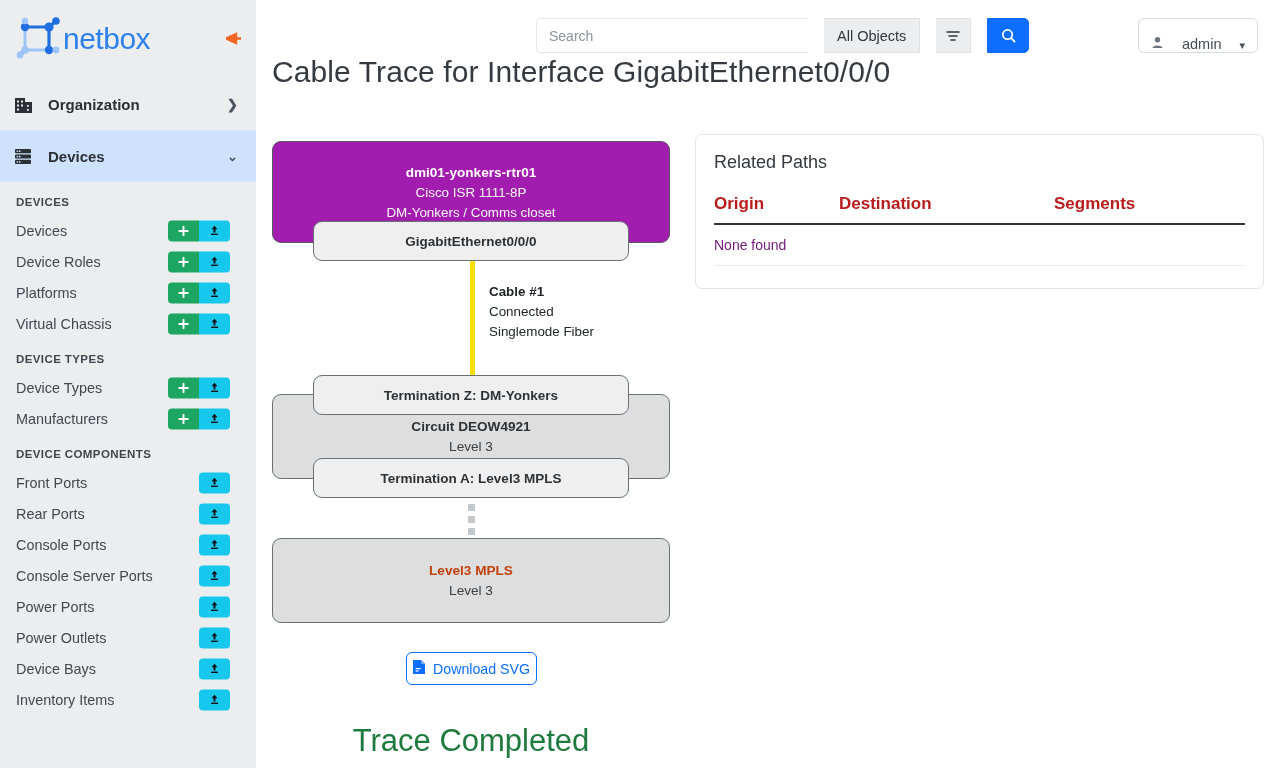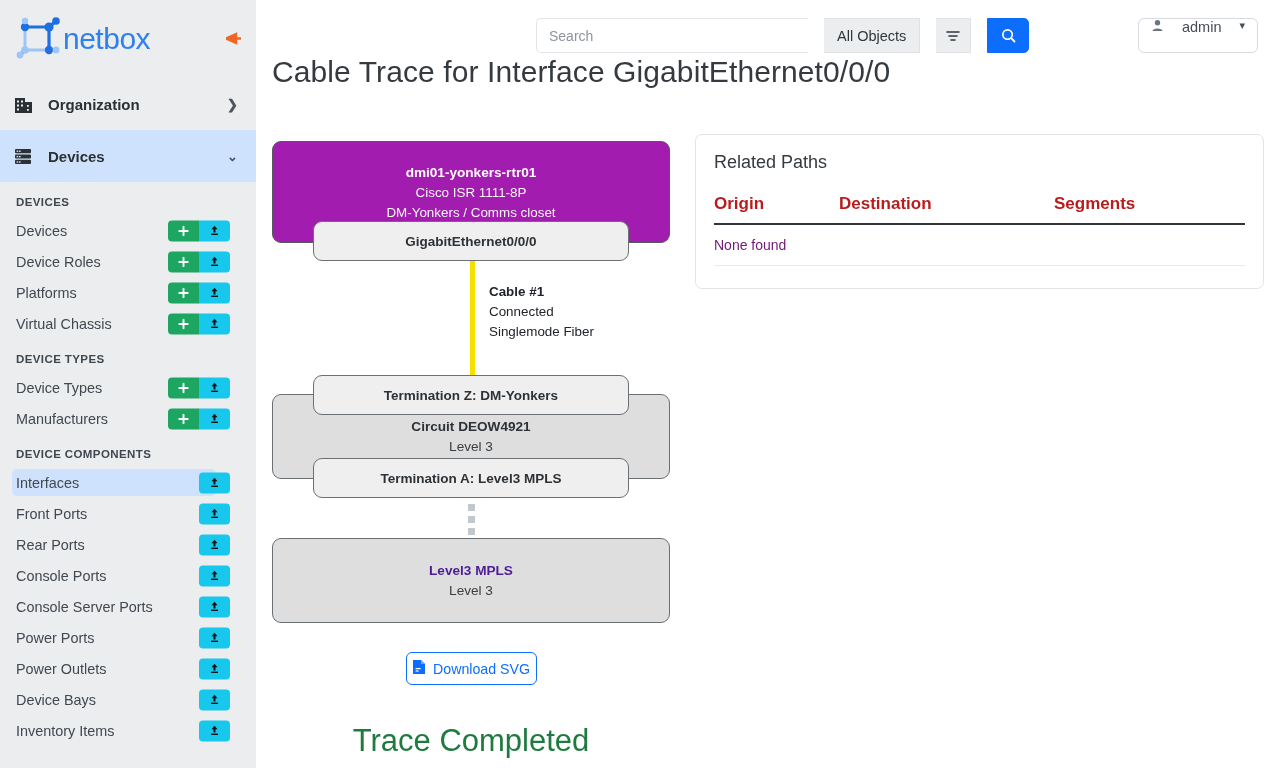--- a/index.html
+++ b/index.html
@@ -119,21 +119,21 @@
   }
   #search-btn {
     display: flex; align-items: center; justify-content: center;
     width: 42px; background: #0d6efd;
     border: 1px solid #0d6efd; border-radius: 0 5px 5px 0;
     cursor: pointer;
   }
   #user-menu {
     position: absolute; right: 22px; top: 18px;
     height: 35px; min-width: 102px;
-    display: flex; align-items: flex-start; justify-content: center; gap: 18px;
+    display: flex; align-items: flex-end; justify-content: center; gap: 18px;
     border: 1px solid #d7dade; border-radius: 6px;
     background: #fff; cursor: pointer;
     font-size: 14.5px; color: #454d55;
     padding: 0 12px;
   }
 
   
   #main {
     position: absolute; left: 256px; top: 55px;
     width: 1088px; height: 698px;
@@ -189,21 +189,21 @@
   .circuit .c2 { font-size: 13.6px; font-weight: 400; color: #3a4045; line-height: 20px; }
 
   .provnet {
     background: #dedede;
     border: 1px solid #6b7075;
     border-radius: 9px;
     height: 85px;
     display: flex; flex-direction: column;
     align-items: center; justify-content: center;
   }
-  .provnet .p1 { font-size: 13.6px; font-weight: 700; color: #4c1d95; line-height: 20px; }
+  .provnet .p1 { font-size: 13.6px; font-weight: 700; color: #c2410c; line-height: 20px; }
   .provnet .p2 { font-size: 13.6px; font-weight: 400; color: #3a4045; line-height: 20px; }
 
   
   #cable-seg {
     position: relative; height: 114px;
   }
   #cable-line {
     position: absolute; left: 198px; top: 0;
     width: 5px; height: 114px; background: #f5e000;
   }
@@ -424,31 +424,20 @@
           </div>
           <div class="btn-import">
             <svg width="11" height="12" viewBox="0 0 12 13">
               <path d="M6 1.2 L9.3 5 H7.1 V8.6 H4.9 V5 H2.7 Z" fill="#101418"></path>
               <rect x="2.2" y="9.9" width="7.6" height="1.5" fill="#101418"></rect>
             </svg>
           </div>
         </div>
       </div>
       <div class="sec-head">DEVICE COMPONENTS</div>
-      <div class="nav-row selected">
-        <span class="nlabel">Interfaces</span>
-        <div class="nav-btns">
-          <div class="btn-import solo">
-            <svg width="11" height="12" viewBox="0 0 12 13">
-              <path d="M6 1.2 L9.3 5 H7.1 V8.6 H4.9 V5 H2.7 Z" fill="#101418"></path>
-              <rect x="2.2" y="9.9" width="7.6" height="1.5" fill="#101418"></rect>
-            </svg>
-          </div>
-        </div>
-      </div>
       <div class="nav-row">
         <span class="nlabel">Front Ports</span>
         <div class="nav-btns">
           <div class="btn-import solo">
             <svg width="11" height="12" viewBox="0 0 12 13">
               <path d="M6 1.2 L9.3 5 H7.1 V8.6 H4.9 V5 H2.7 Z" fill="#101418"></path>
               <rect x="2.2" y="9.9" width="7.6" height="1.5" fill="#101418"></rect>
             </svg>
           </div>
         </div>

